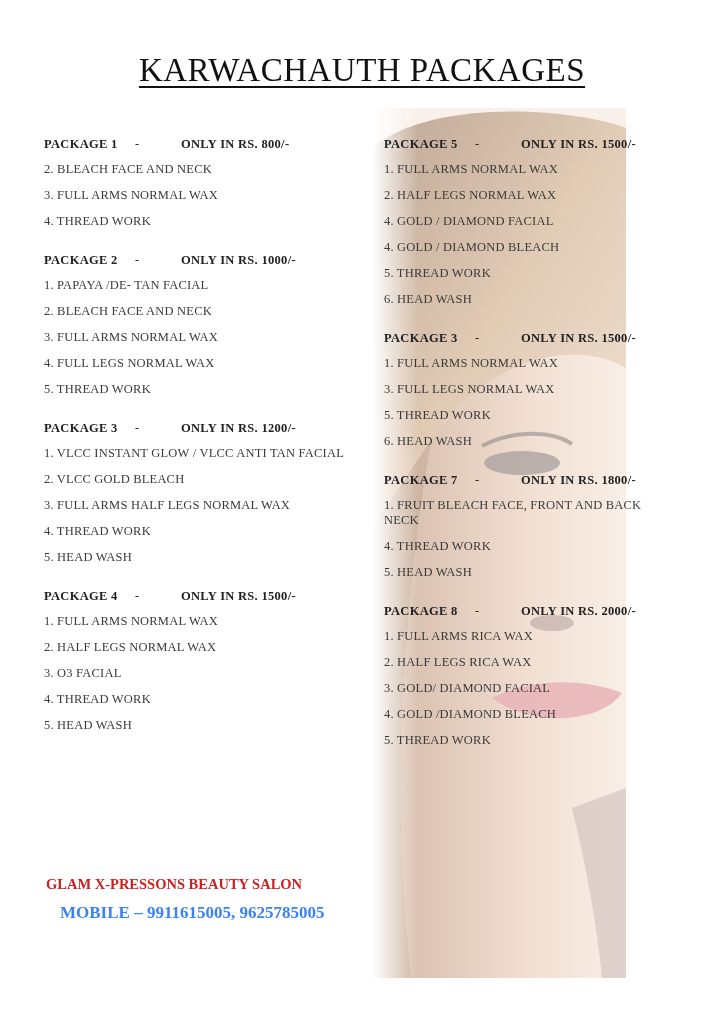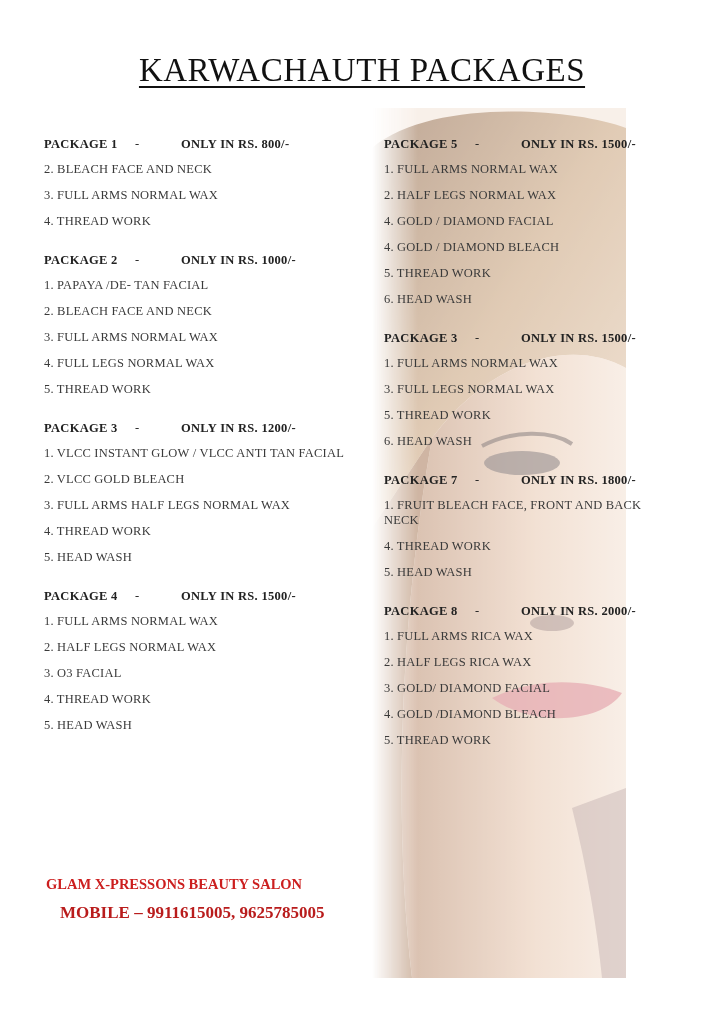--- a/index.html
+++ b/index.html
@@ -33,21 +33,21 @@
   .pkg-head .price { position: absolute; left: 137px; }
   .item {
     font-size: 12.5px; color: #3a3a3a; line-height: 15px; letter-spacing: 0.2px;
     margin-bottom: 11px; min-height: 15px;
   }
   .salon {
     position: absolute; left: 46px; top: 876px; color: #cc1f1f;
     font-family: "Liberation Serif", serif; font-weight: 700; font-size: 14.5px;
   }
   .mobile {
-    position: absolute; left: 60px; top: 903px; color: #b91c1c;
+    position: absolute; left: 60px; top: 903px; color: #3b82f6;
     font-family: "Liberation Serif", serif; font-weight: 700; font-size: 17px;
   }
 </style>
 </head>
 <body>
 
 <div class="photo">
   <svg viewBox="0 0 254 870" preserveAspectRatio="none">
     <defs>
       <linearGradient id="hair" x1="0" y1="0" x2="1" y2="1">

